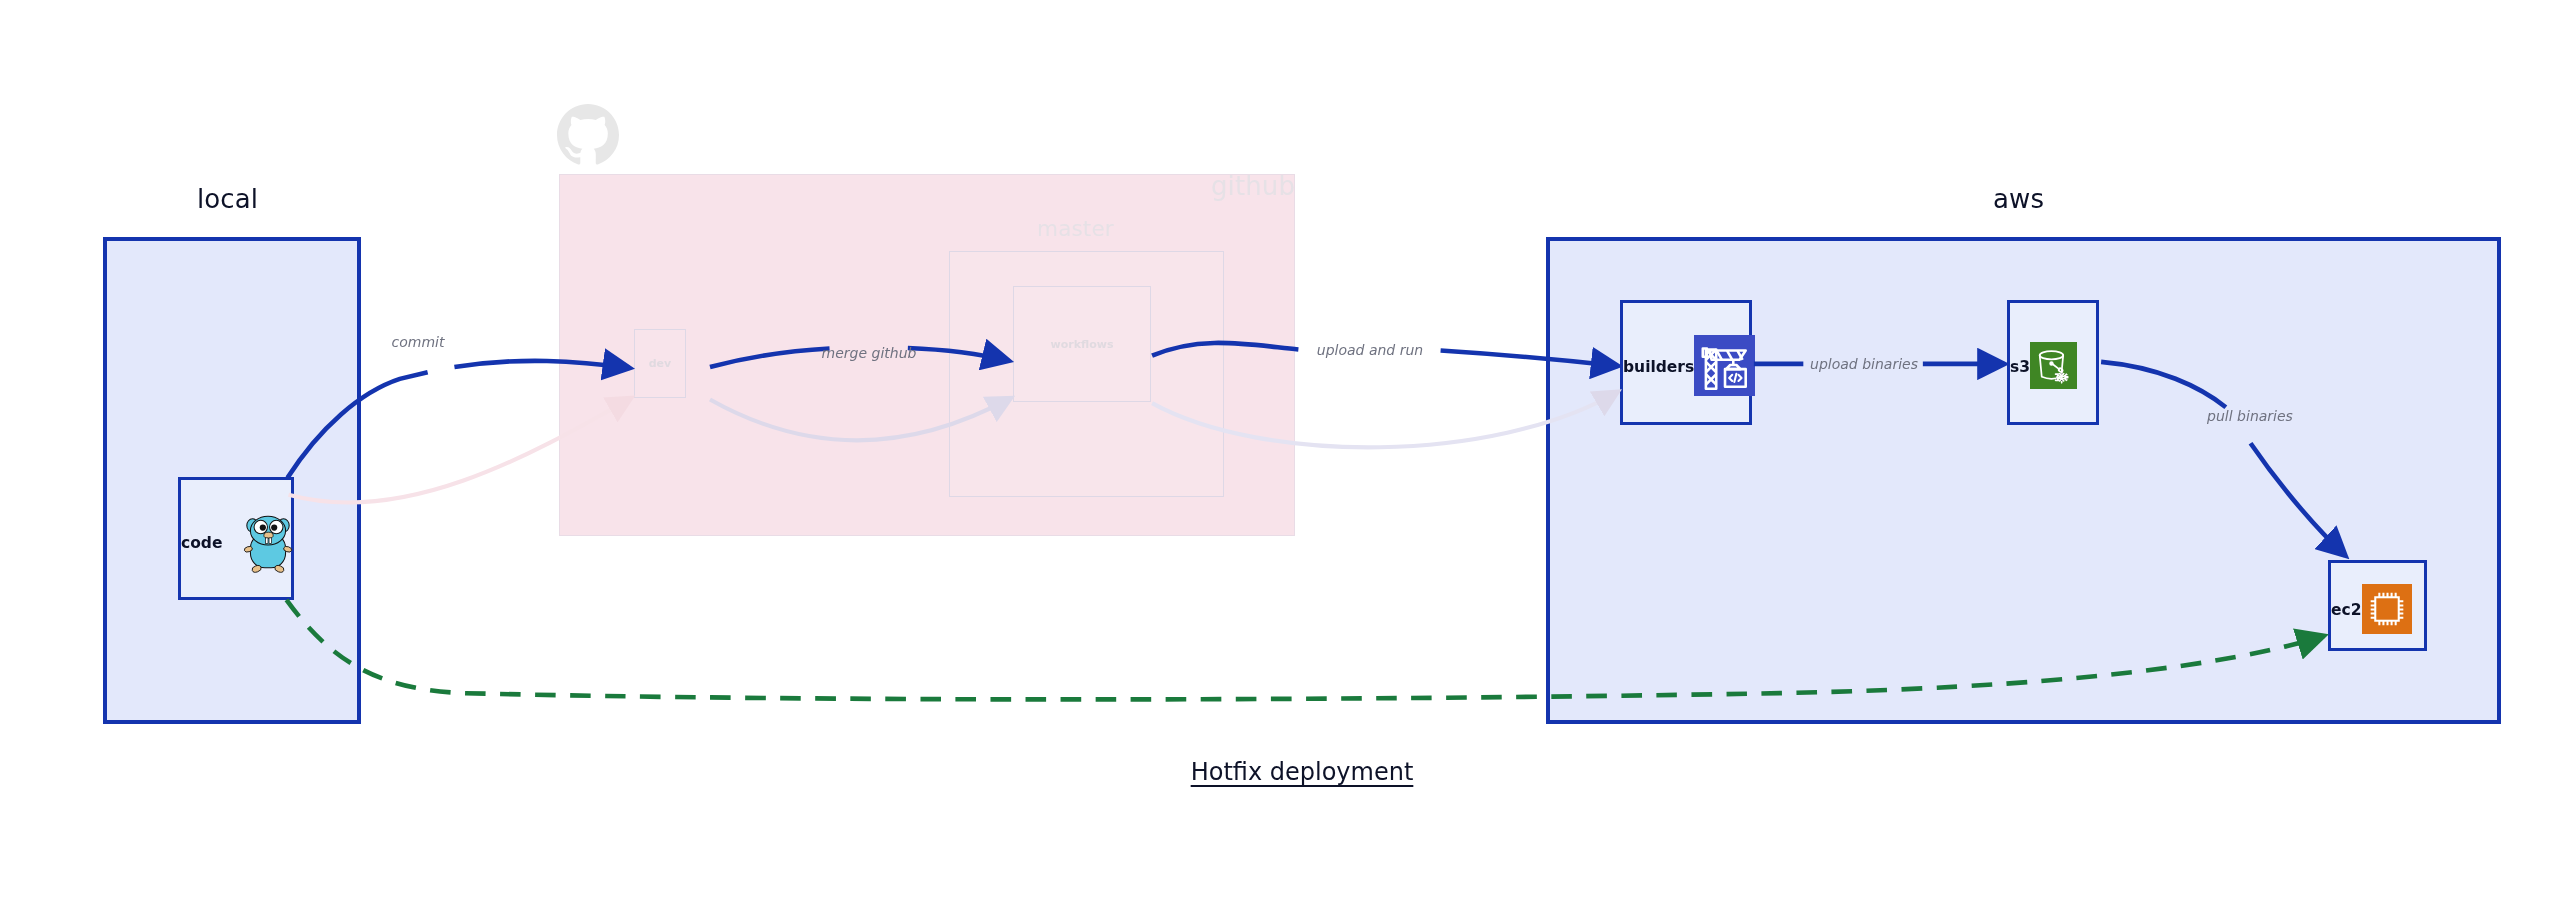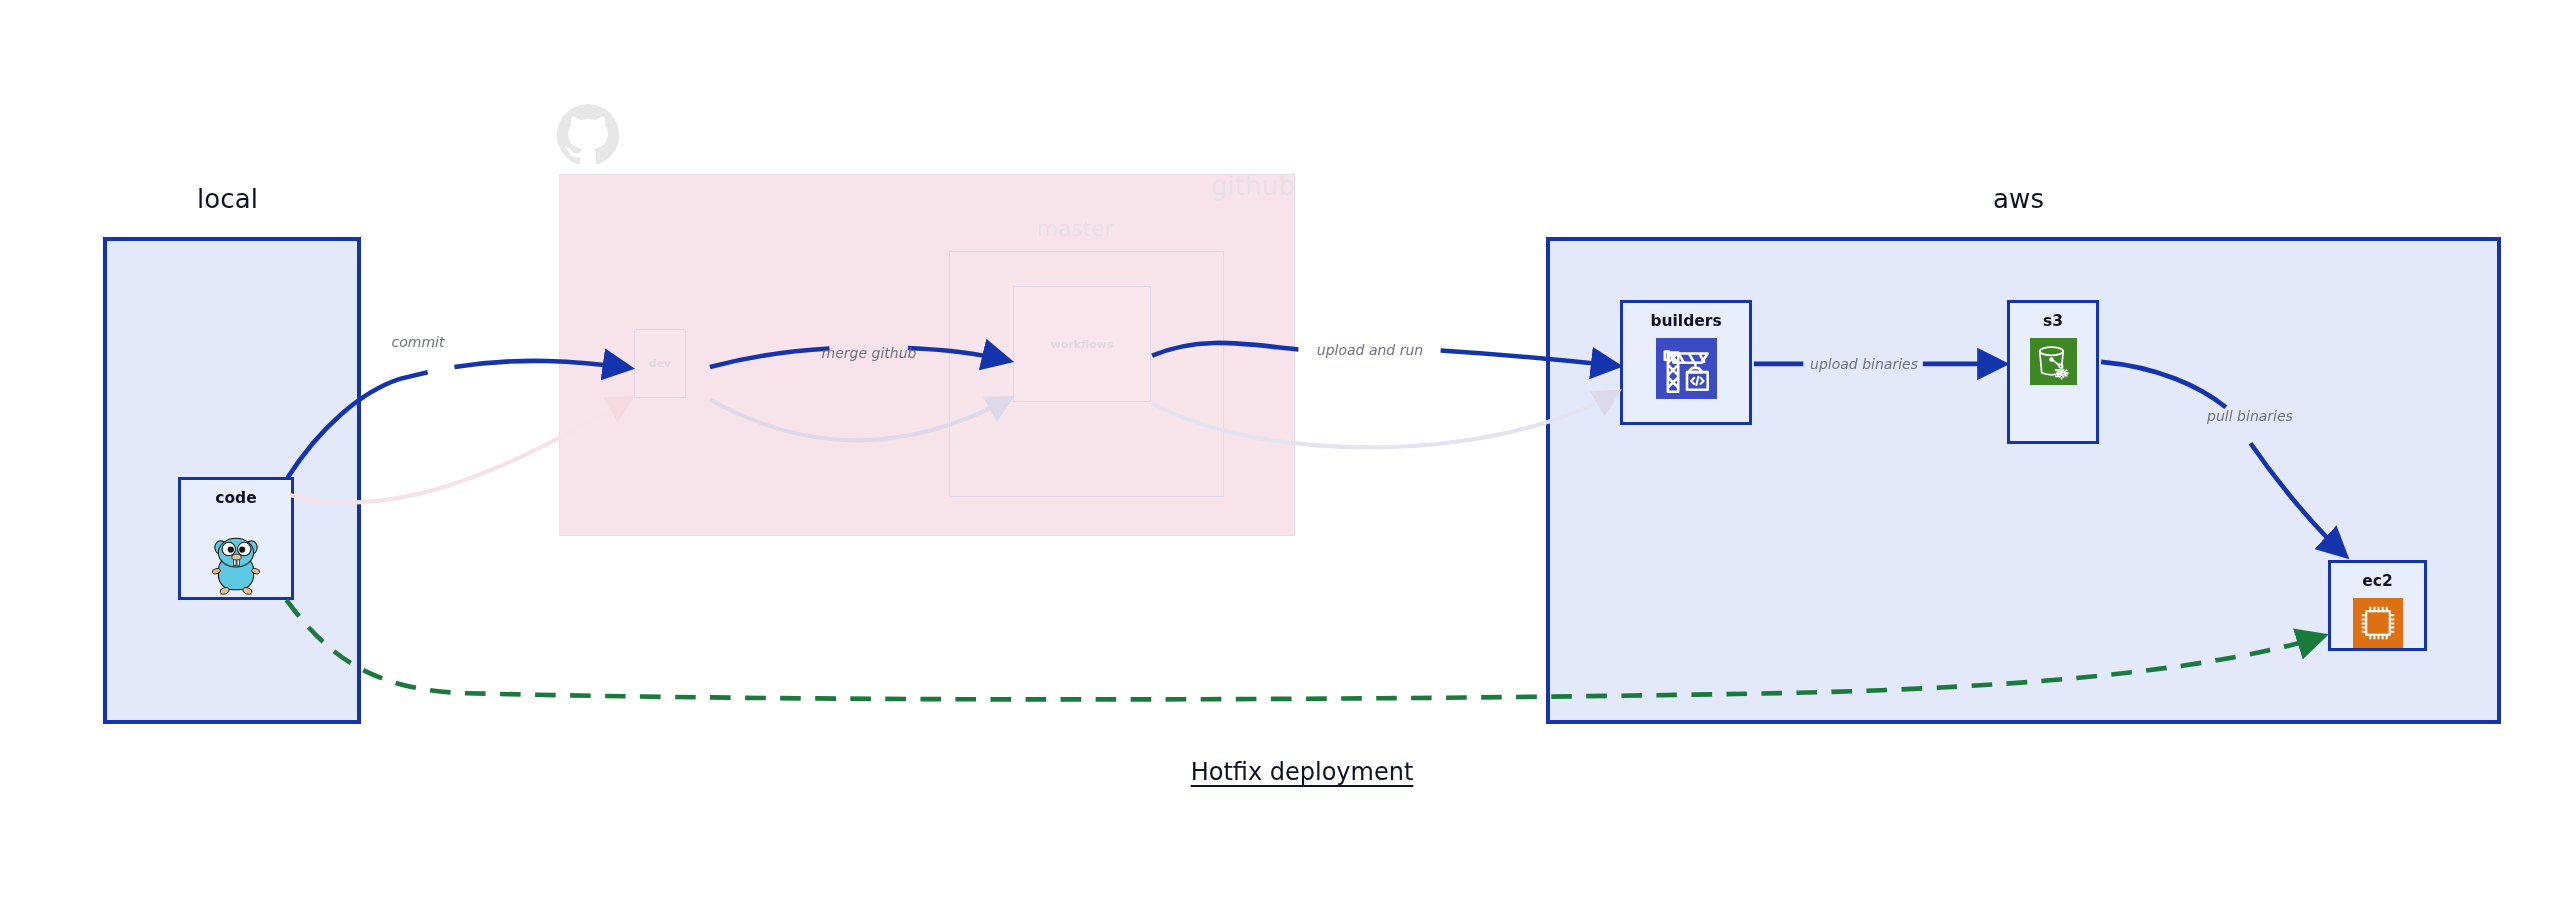--- a/index.html
+++ b/index.html
@@ -48,21 +48,21 @@
     border: 1.5px solid #ded8e6;
   }
 
   
   .node {
     position: absolute;
     box-sizing: border-box;
     background: #e9eefc;
     border: 3.6px solid #1434ae;
     display: flex;
-    flex-direction: column;
+    flex-direction: row;
     align-items: center;
   }
   .node-title {
     font-size: 15.5px;
     font-weight: bold;
     color: #0d1228;
     margin-top: 9.3px;
     white-space: nowrap;
   }
   .node-icon {
@@ -215,21 +215,21 @@
         </g>
         <g fill="none" stroke="#ffffff" stroke-width="4" stroke-linecap="round" stroke-linejoin="round">
           <path d="M74 77 L68 83 L74 89"></path>
           <path d="M86 77 L92 83 L86 89"></path>
           <path d="M82 75 L78 91"></path>
         </g>
       </svg>
     </span>
   </div>
 
-  <div class="node" style="left:2007px; top:300px; width:92px; height:144px;">
+  <div class="node" style="left:2007px; top:300px; width:92px; height:125px;">
     <span class="node-title">s3</span>
     <span class="node-icon">
       <svg width="47" height="47" viewBox="0 0 92 92">
         <rect x="0" y="0" width="92" height="92" fill="#3f8624"></rect>
         <g fill="none" stroke="#ffffff" stroke-width="3.4" stroke-linecap="round" stroke-linejoin="round">
           <ellipse cx="42" cy="26" rx="23" ry="8"></ellipse>
           <path d="M19 26 L23 68 Q42 76 61 68 L65 26"></path>
           <circle cx="42" cy="42" r="2.6" fill="#ffffff"></circle>
           <path d="M44 43 L57 53"></path>
           <ellipse cx="60" cy="55" rx="4" ry="3" transform="rotate(35 60 55)"></ellipse>

